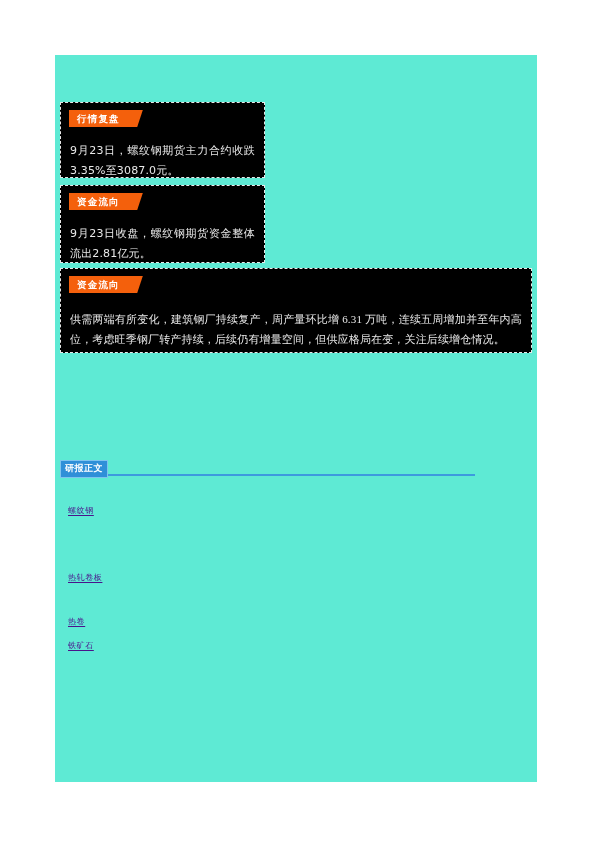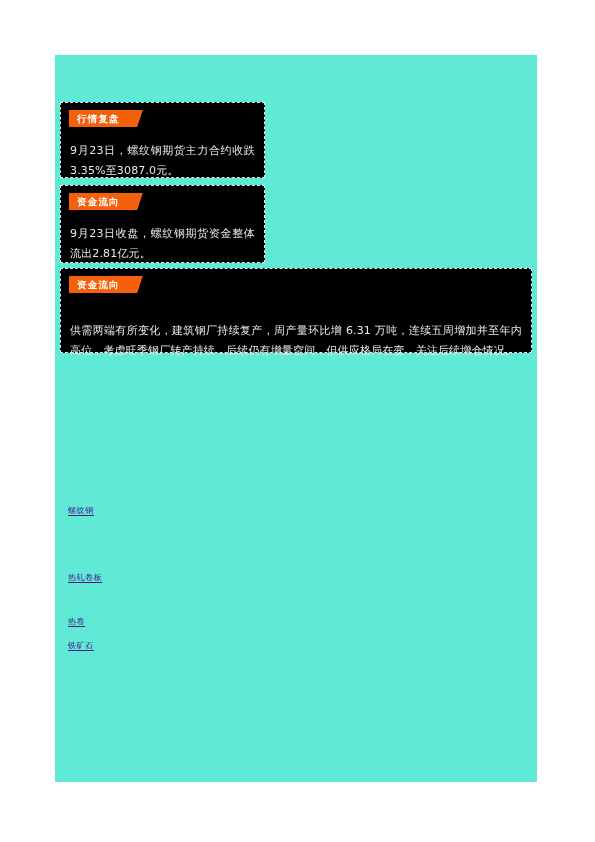--- a/index.html
+++ b/index.html
@@ -82,21 +82,21 @@
     right: 9px;
     color: #e9e9e9;
     font-size: 11px;
     line-height: 20px;
     letter-spacing: 0.15px;
     text-align: justify;
   }
   .sec-1 .sec-body,
   .sec-2 .sec-body { top: 38px; }
   .sec-3 .sec-body,
-  .sec-4 .sec-body { top: 52px; }
+  .sec-4 .sec-body { top: 40px; font-family: Liberation Serif, serif; }
 
   
   .blue-head {
     position: absolute;
     left: 5px;
     top: 405px;
     width: 415px;
     height: 20px;
   }
   .blue-head-tag {
@@ -164,20 +164,24 @@
 
     <div class="section sec-wide sec-3">
       <div class="badge-wrap">
         <span class="badge">资金流向</span>
         <span class="badge-tail"></span>
       </div>
       <div class="sec-body">供需两端有所变化，建筑钢厂持续复产，周产量环比增 6.31 万吨，连续五周增加并至年内高位，考虑旺季钢厂转产持续，后续仍有增量空间，但供应格局在变，关注后续增仓情况。</div>
     </div>
 
 
+    <div class="blue-head">
+      <span class="blue-head-tag">研报正文</span>
+      <span class="blue-head-rule"></span>
+    </div>
 
     <a class="link link-0">螺纹钢</a>
     <a class="link link-1">热轧卷板</a>
     <a class="link link-2">热卷</a>
     <a class="link link-3">铁矿石</a>
 
   </div>
 </div>
 
 </body></html>

